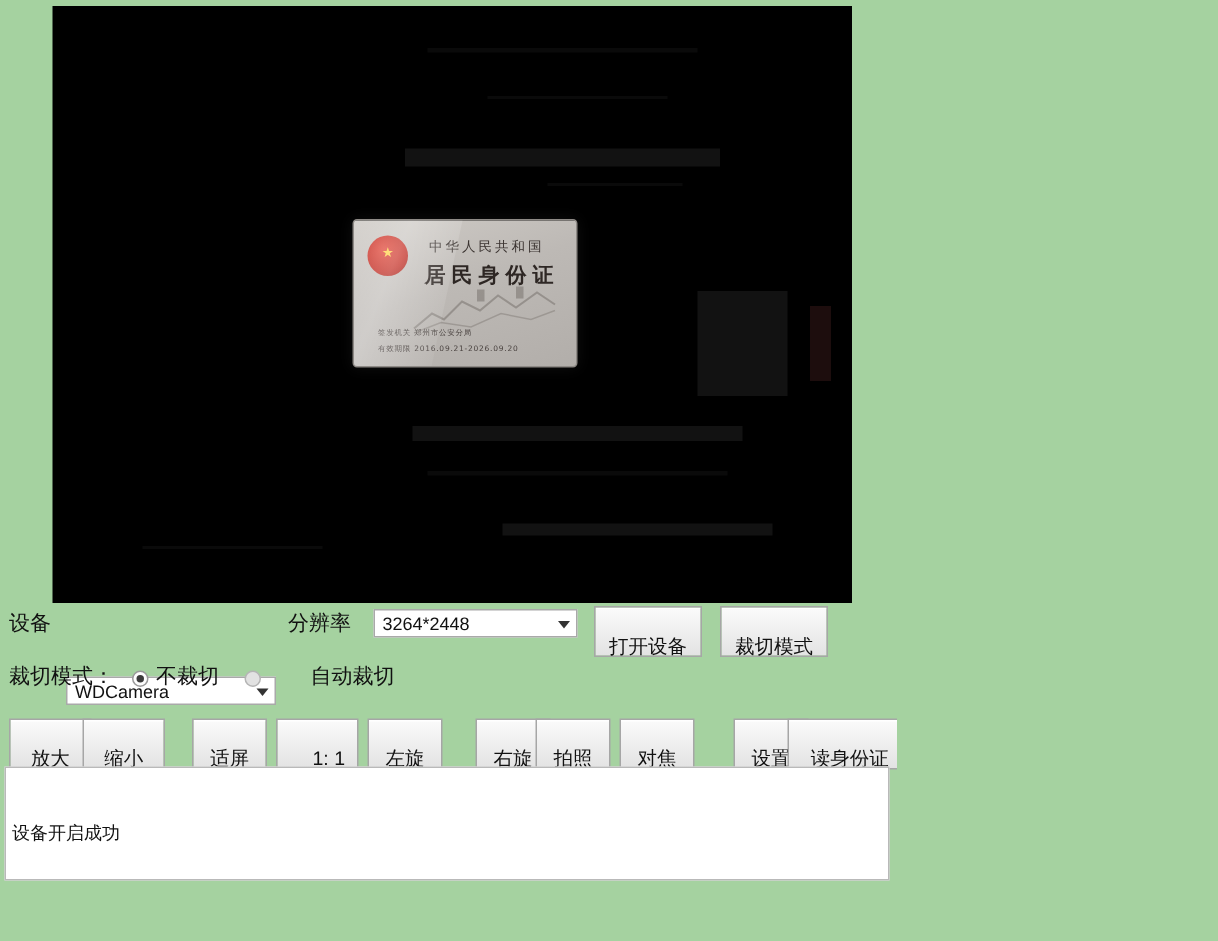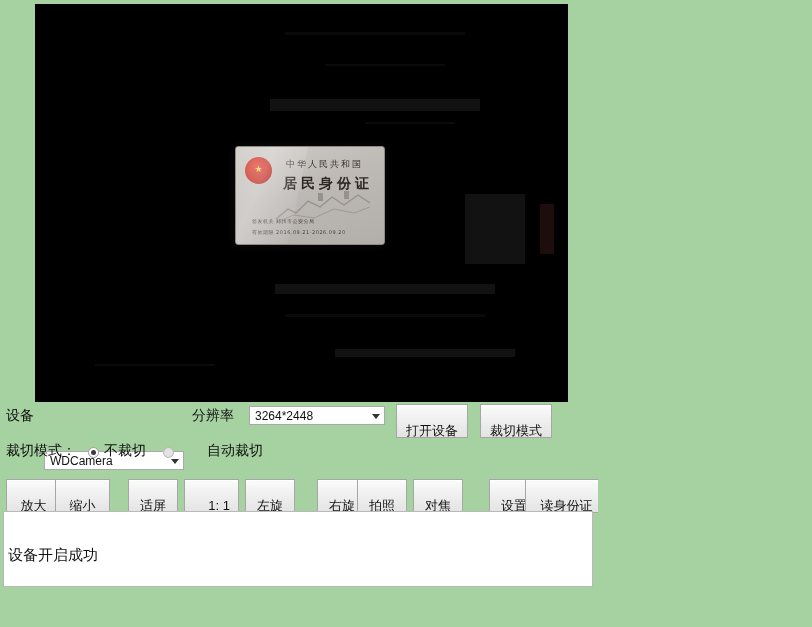--- a/index.html
+++ b/index.html
@@ -96,21 +96,21 @@
   .radio.on:after{
     content:"";position:absolute;left:50%;top:50%;width:5px;height:5px;
     margin:-2.5px 0 0 -2.5px;border-radius:50%;background:#3b3b3b;
   }
   .radio.off{background:#e2e2e2;border-color:#b5b5b5;}
 
   #logbox{
     position:absolute;left:3px;top:511px;width:590px;height:76px;
     background:#fff;border:1px solid #b9b9b9;
     font-family:"DejaVu Sans Mono","Liberation Mono",monospace;
-    font-size:15px;line-height:16px;color:#111;
+    font-size:12px;line-height:16px;color:#111;
     padding:3px 4px;box-sizing:border-box;white-space:pre;overflow:hidden;
   }
 
   
   #right{position:absolute;left:598px;top:0;width:214px;height:627px;background:#a5d2a0;}
   #rightline{position:absolute;left:600px;top:0;width:1px;height:590px;background:#8cbd88;}
 
   
   #wm{
     position:absolute;left:688px;top:597px;width:124px;height:30px;

